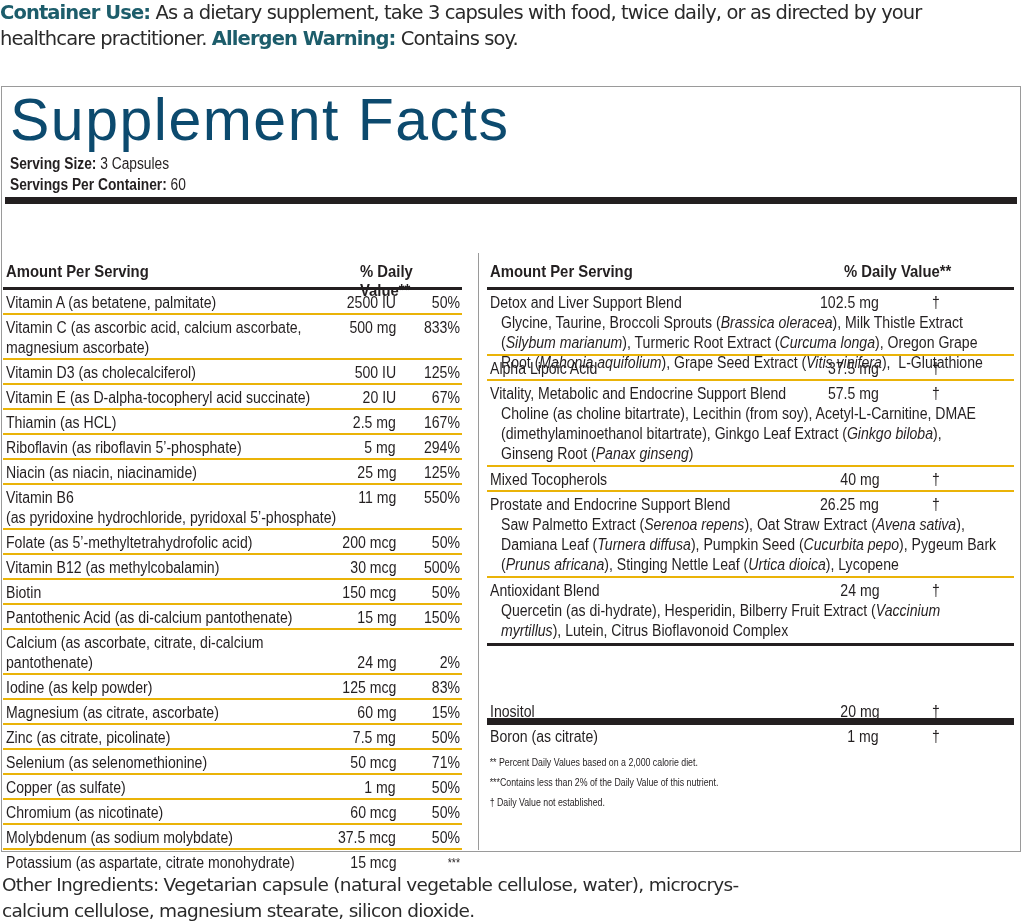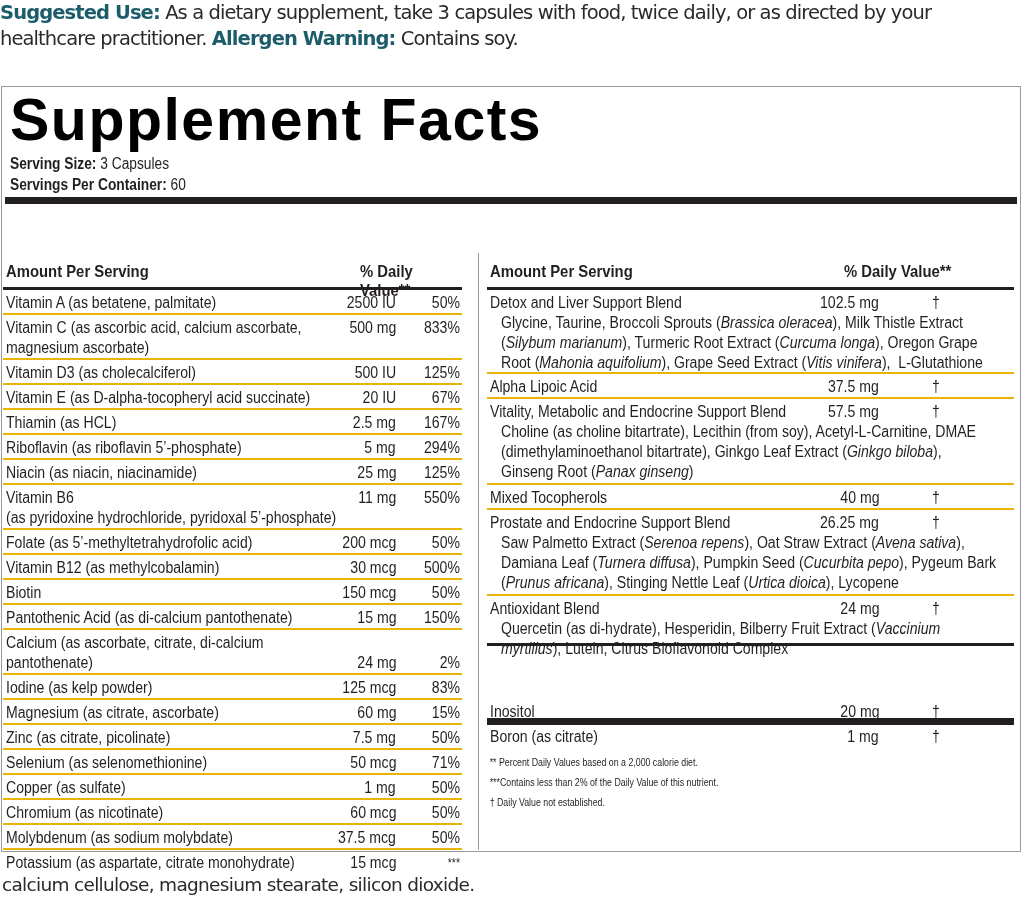--- a/index.html
+++ b/index.html
@@ -13,22 +13,22 @@
     color: #2a2a2a;
   }
   .top-text b { color: #1d5d6b; font-weight: bold; }
 
   .panel {
     position: absolute; left: 1px; top: 86px; width: 1020px; height: 766px;
     border: 1.5px solid #9a9a9a;
   }
   .title {
     position: absolute; left: 8px; top: 0px;
-    font-size: 59px; font-weight: bold; letter-spacing: 1.5px;
-    line-height: 66px; color: #000000;
+    font-size: 59px; font-weight: normal; letter-spacing: 1.5px;
+    line-height: 66px; color: #0c4a6e;
   }
   .serving {
     position: absolute; left: 8px; top: 66px;
     font-size: 16px; line-height: 21px;
     transform: scaleX(0.86); transform-origin: left top;
   }
   .serving b { font-weight: bold; }
   .thickbar {
     position: absolute; left: 3px; top: 110px; width: 1012px; height: 7px; background: #231f20;
   }
@@ -80,21 +80,21 @@
   .bottom-text {
     position: absolute; left: 2px; top: 872px; width: 1020px;
     font-family: "DejaVu Sans", sans-serif;
     font-size: 18.5px; line-height: 26px; letter-spacing: -0.7px; color: #2a2a2a;
   }
 </style>
 </head>
 <body>
 
 <div class="top-text">
-  <b>Suggested Use:</b><span> As a dietary supplement, take 3 capsules with food, twice daily, or as directed by your healthcare practitioner. </span><b>Allergen Warning:</b><span> Contains soy.</span>
+  <b>Container Use:</b><span> As a dietary supplement, take 3 capsules with food, twice daily, or as directed by your healthcare practitioner. </span><b>Allergen Warning:</b><span> Contains soy.</span>
 </div>
 
 <div class="panel">
   <div class="title">Supplement Facts</div>
   <div class="serving">
     <div><b>Serving Size:</b><span> 3 Capsules</span></div>
     <div><b>Servings Per Container:</b><span> 60</span></div>
   </div>
   <div class="thickbar"></div>
 </div>
@@ -217,21 +217,21 @@
 </div>
 
 <div class="vdivider" style="top:253px;height:597px;"></div>
 
 <div id="right-col" class="col right" style="top:204px;">
   <div class="hdr">
     <span style="left:3px">Amount Per Serving</span>
     <span style="left:357px">% Daily Value**</span>
   </div>
   <div id="right-rows">
-      <div class="row" style="height: 84px;">
+      <div class="row" style="height: 66px;">
         <div class="name">Detox and Liver Support Blend</div>
         <div class="amt" style="top: 3px;">102.5 mg</div>
         <div class="dv" style="top: 3px;">†</div>
         <div class="sub">Glycine, Taurine, Broccoli Sprouts (<i>Brassica oleracea</i>), Milk Thistle Extract<br>(<i>Silybum marianum</i>), Turmeric Root Extract (<i>Curcuma longa</i>), Oregon Grape<br>Root (<i>Mahonia aquifolium</i>), Grape Seed Extract (<i>Vitis vinifera</i>),&nbsp; L-Glutathione</div>
       </div>
       <div class="row" style="height: 25px;">
         <div class="name">Alpha Lipoic Acid</div>
         <div class="amt" style="top: 3px;">37.5 mg</div>
         <div class="dv" style="top: 3px;">†</div>
       </div>
@@ -276,14 +276,15 @@
   </div>
 
 <div class="footnotes" style="top:718px;">
   <div class="bar"></div>
   <div class="line">** Percent Daily Values based on a 2,000 calorie diet.</div>
   <div class="line">***Contains less than 2% of the Daily Value of this nutrient.</div>
   <div class="line">† Daily Value not established.</div>
 </div>
 
 <div class="bottom-text">
+  <div><span>Other Ingredients:</span><span> Vegetarian capsule (natural vegetable cellulose, water), microcrys-</span></div>
   <div>calcium cellulose, magnesium stearate, silicon dioxide.</div>
 </div>
 
 </body></html>

